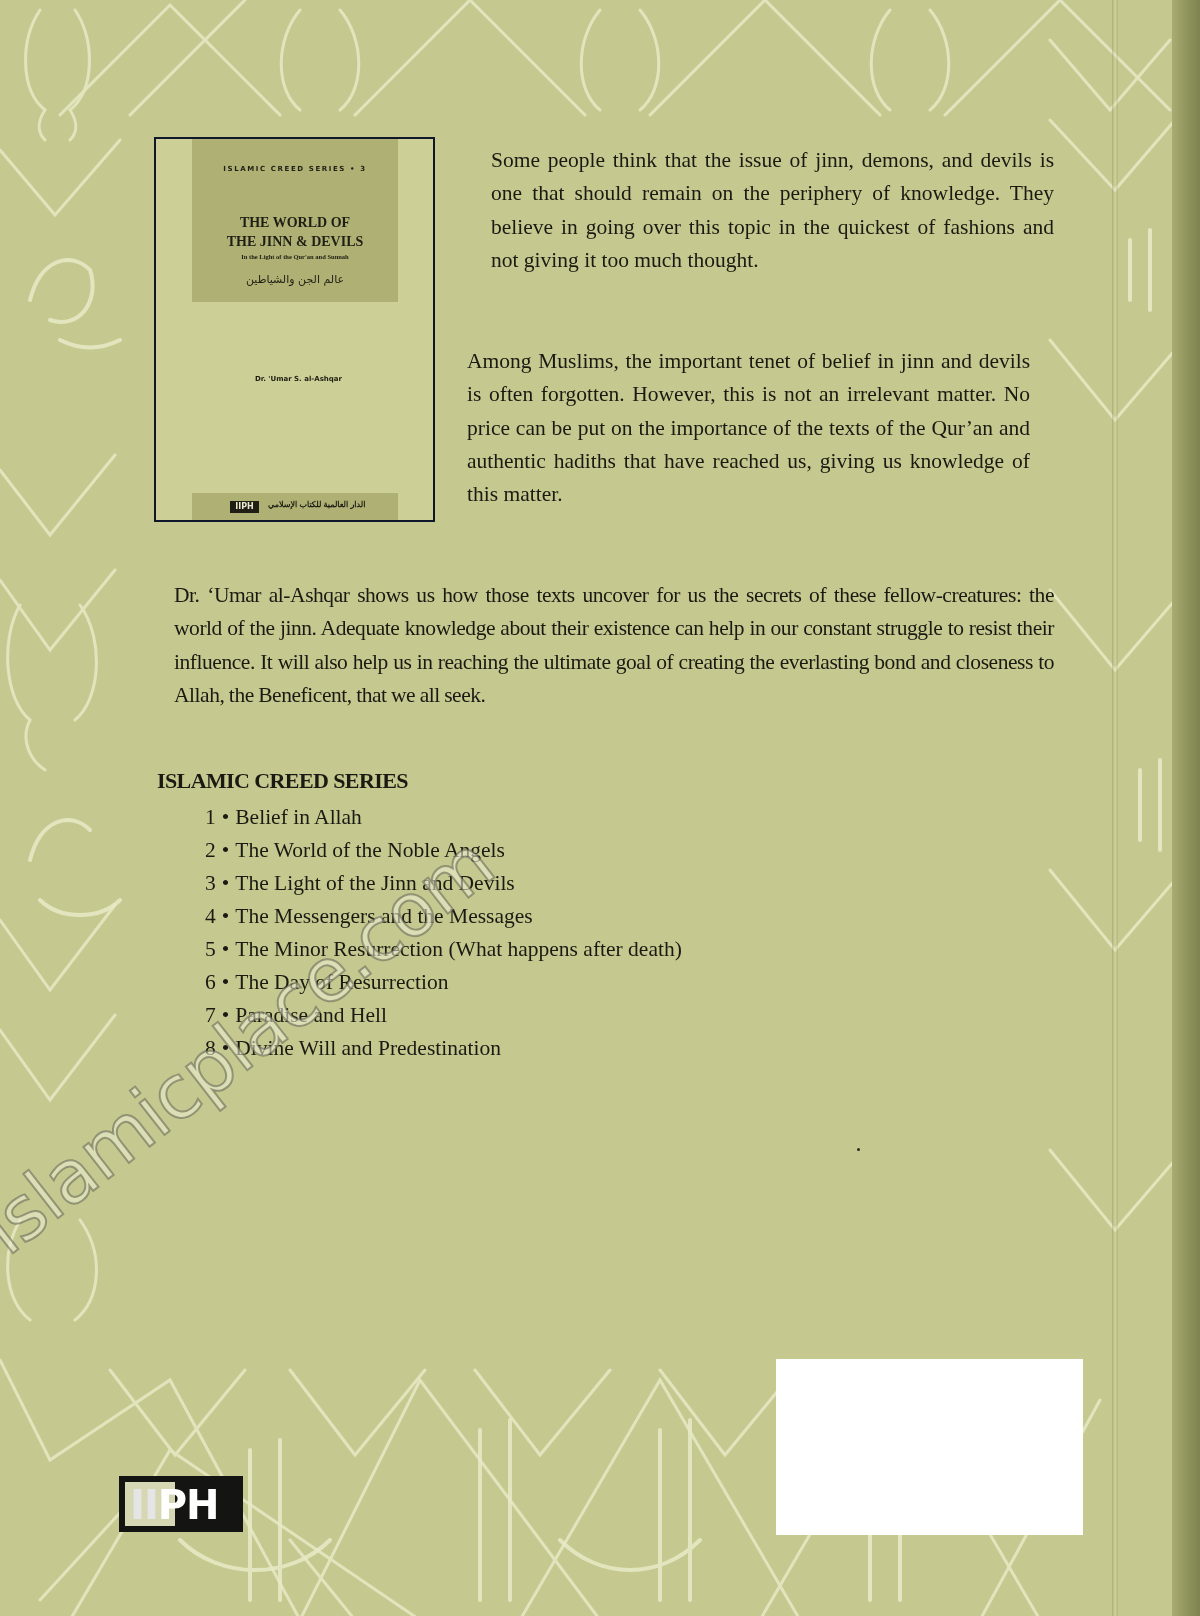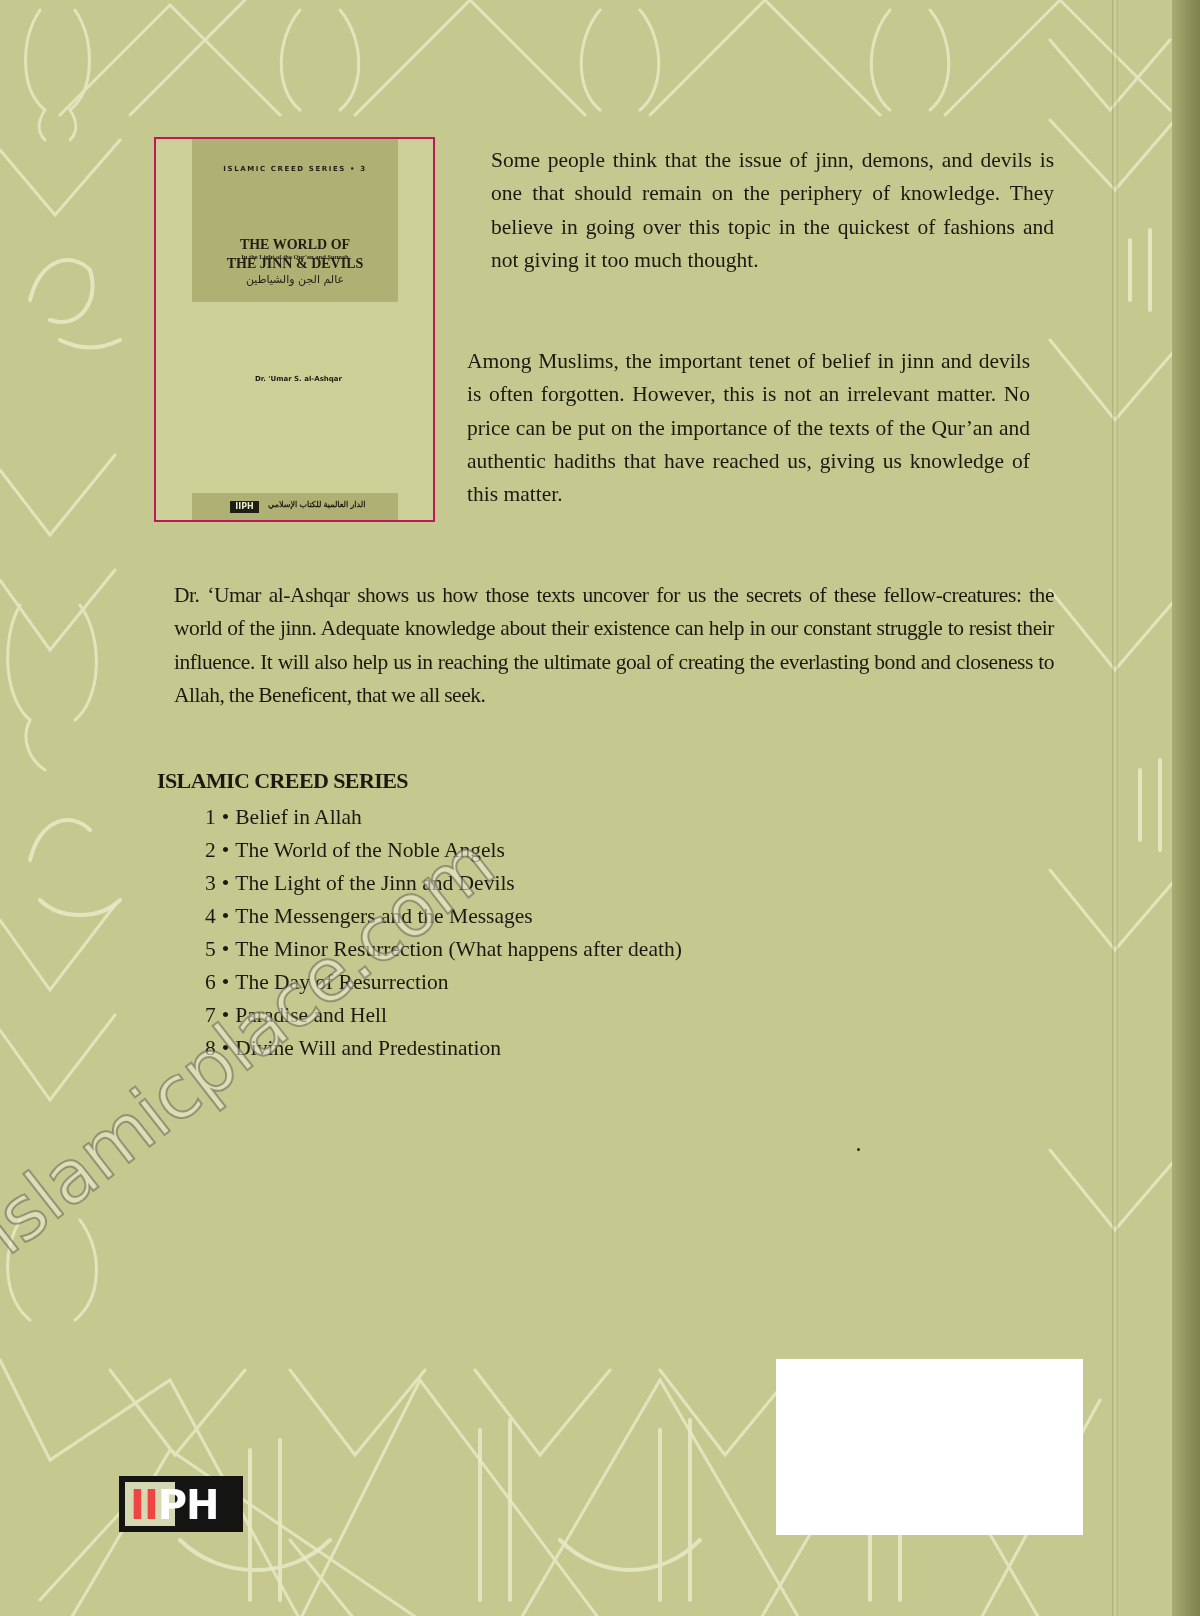--- a/index.html
+++ b/index.html
@@ -9,26 +9,26 @@
     font-family:"Liberation Serif","DejaVu Serif",serif;
     color:#1b1a12;
   }
   .bg-pattern { position:absolute; left:0; top:0; width:1200px; height:1616px; }
   .spine-groove { position:absolute; left:1112px; top:0; width:6px; height:1616px;
     background:linear-gradient(90deg, rgba(120,125,70,0.35), rgba(240,242,200,0.25), rgba(120,125,70,0.25)); }
   .spine-edge { position:absolute; left:1172px; top:0; width:28px; height:1616px;
     background:linear-gradient(90deg, #a9ad73, #8d915a 60%, #7e824e); }
 
   .cover-thumb { position:absolute; left:154px; top:137px; width:281px; height:385px;
-    border:2px solid #be185d; box-sizing:border-box; background:#cdd096; }
+    border:2px solid #0f172a; box-sizing:border-box; background:#cdd096; }
   .cover-title-box { position:absolute; left:36px; top:0; width:206px; height:163px; background:#aeb173; }
   .cover-series { position:absolute; left:0; right:0; top:26px; text-align:center;
     font-family:"DejaVu Sans",sans-serif; font-weight:bold; font-size:7px; letter-spacing:1.6px; color:#1f1e14; }
   .cover-title { position:absolute; left:0; right:0; top:74px; text-align:center;
-    font-weight:bold; font-size:14px; line-height:19px; color:#1f1e14;margin-top:22px; }
+    font-weight:bold; font-size:14px; line-height:19px; color:#1f1e14; }
   .cover-subtitle { position:absolute; left:0; right:0; top:114px; text-align:center;
     font-weight:bold; font-size:6.5px; color:#1f1e14; }
   .cover-arabic { position:absolute; left:0; right:0; top:134px; text-align:center;
     font-weight:normal; font-size:11px; color:#1f1e14; direction:rtl; font-family:"DejaVu Sans",sans-serif; }
   .cover-author { position:absolute; left:8px; right:0; top:236px; text-align:center;
     font-family:"DejaVu Sans",sans-serif; font-weight:bold; font-size:7px; color:#1f1e14; }
   .cover-bottom-bar { position:absolute; left:36px; top:354px; width:206px; height:27px; background:#aeb173; }
   .cover-mini-logo { position:absolute; left:38px; top:8px; width:29px; height:12px; border:1px solid #1f1e14;
     box-sizing:border-box; background:#1f1e14; color:#e8e8d0; font-family:"DejaVu Sans",sans-serif;
     font-size:8px; font-weight:bold; line-height:10px; text-align:center; }
@@ -55,21 +55,21 @@
 
   .speck { position:absolute; left:857px; top:1148px; width:3px; height:3px; border-radius:50%; background:#2a2a1c; }
 
   .barcode-area { position:absolute; left:776px; top:1359px; width:307px; height:176px; background:#ffffff; }
 
   .publisher-logo { position:absolute; left:119px; top:1476px; width:124px; height:56px;
     background:#141412; box-sizing:border-box; border:3px solid #141412; }
   .logo-light { position:absolute; left:3px; top:3px; width:50px; height:44px; background:#d6d8b4; }
   .logo-text { position:absolute; left:8px; top:3px; font-family:"DejaVu Sans",sans-serif; font-weight:bold;
     font-size:40px; line-height:46px; letter-spacing:-1px; color:#ffffff; }
-  .logo-text .ii { color:#ef4444; }
+  .logo-text .ii { color:#e5e5e5; }
 </style>
 </head>
 <body>
 
 <svg class="bg-pattern" viewBox="0 0 1200 1616" xmlns="http://www.w3.org/2000/svg">
   <g fill="none" stroke="#e6e8c2" stroke-width="3" stroke-linecap="round" opacity="0.9">
 
     <polyline points="60,115 170,5 280,115"></polyline>
     <polyline points="130,115 245,0"></polyline>
     <polyline points="355,115 470,0 585,115"></polyline>

